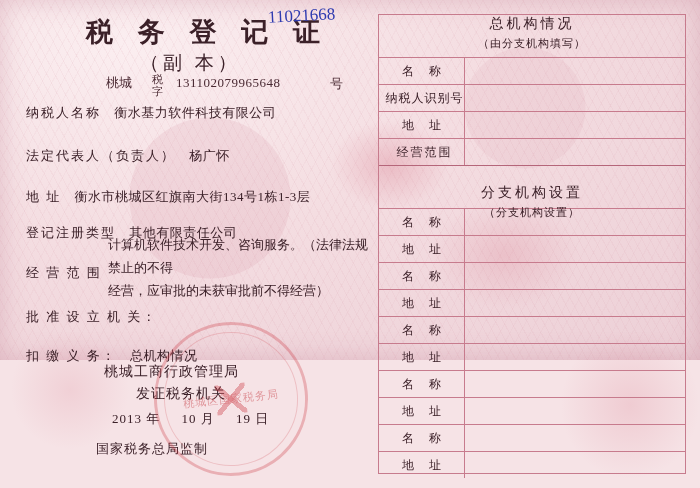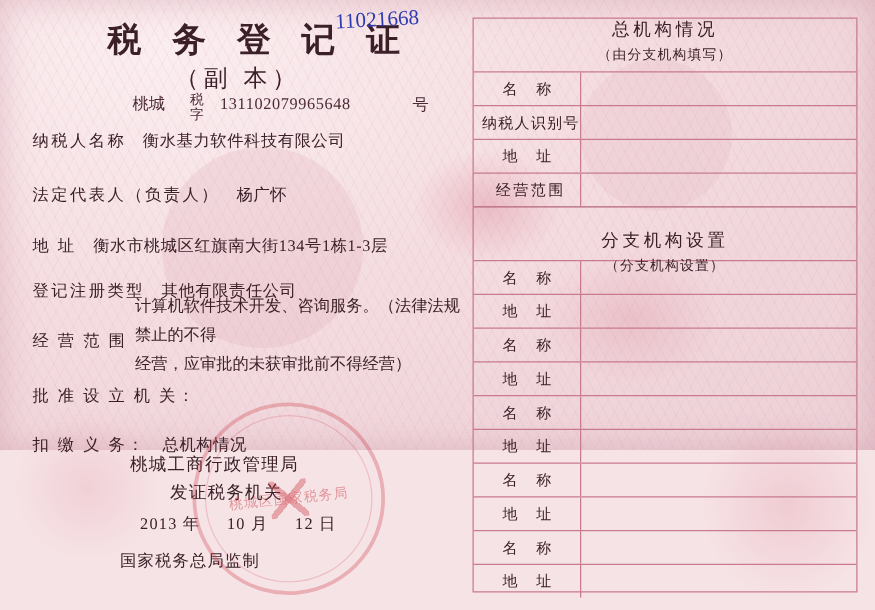--- a/index.html
+++ b/index.html
@@ -201,21 +201,21 @@
     <div class="issuer">桃城工商行政管理局</div>
     <div class="issuer2">发证税务机关</div>
 
     <div class="dateline">
       <span>2013</span>
       <span>年</span>
       &nbsp;&nbsp;&nbsp;
       <span>10</span>
       <span>月</span>
       &nbsp;&nbsp;&nbsp;
-      <span>12</span>
+      <span>19</span>
       <span>日</span>
     </div>
 
     <div class="footer">国家税务总局监制</div>
 
     <div class="seal">
       <div class="seal-ring"></div>
       <div class="seal-text">桃城区国家税务局</div>
     </div>
   </div>

